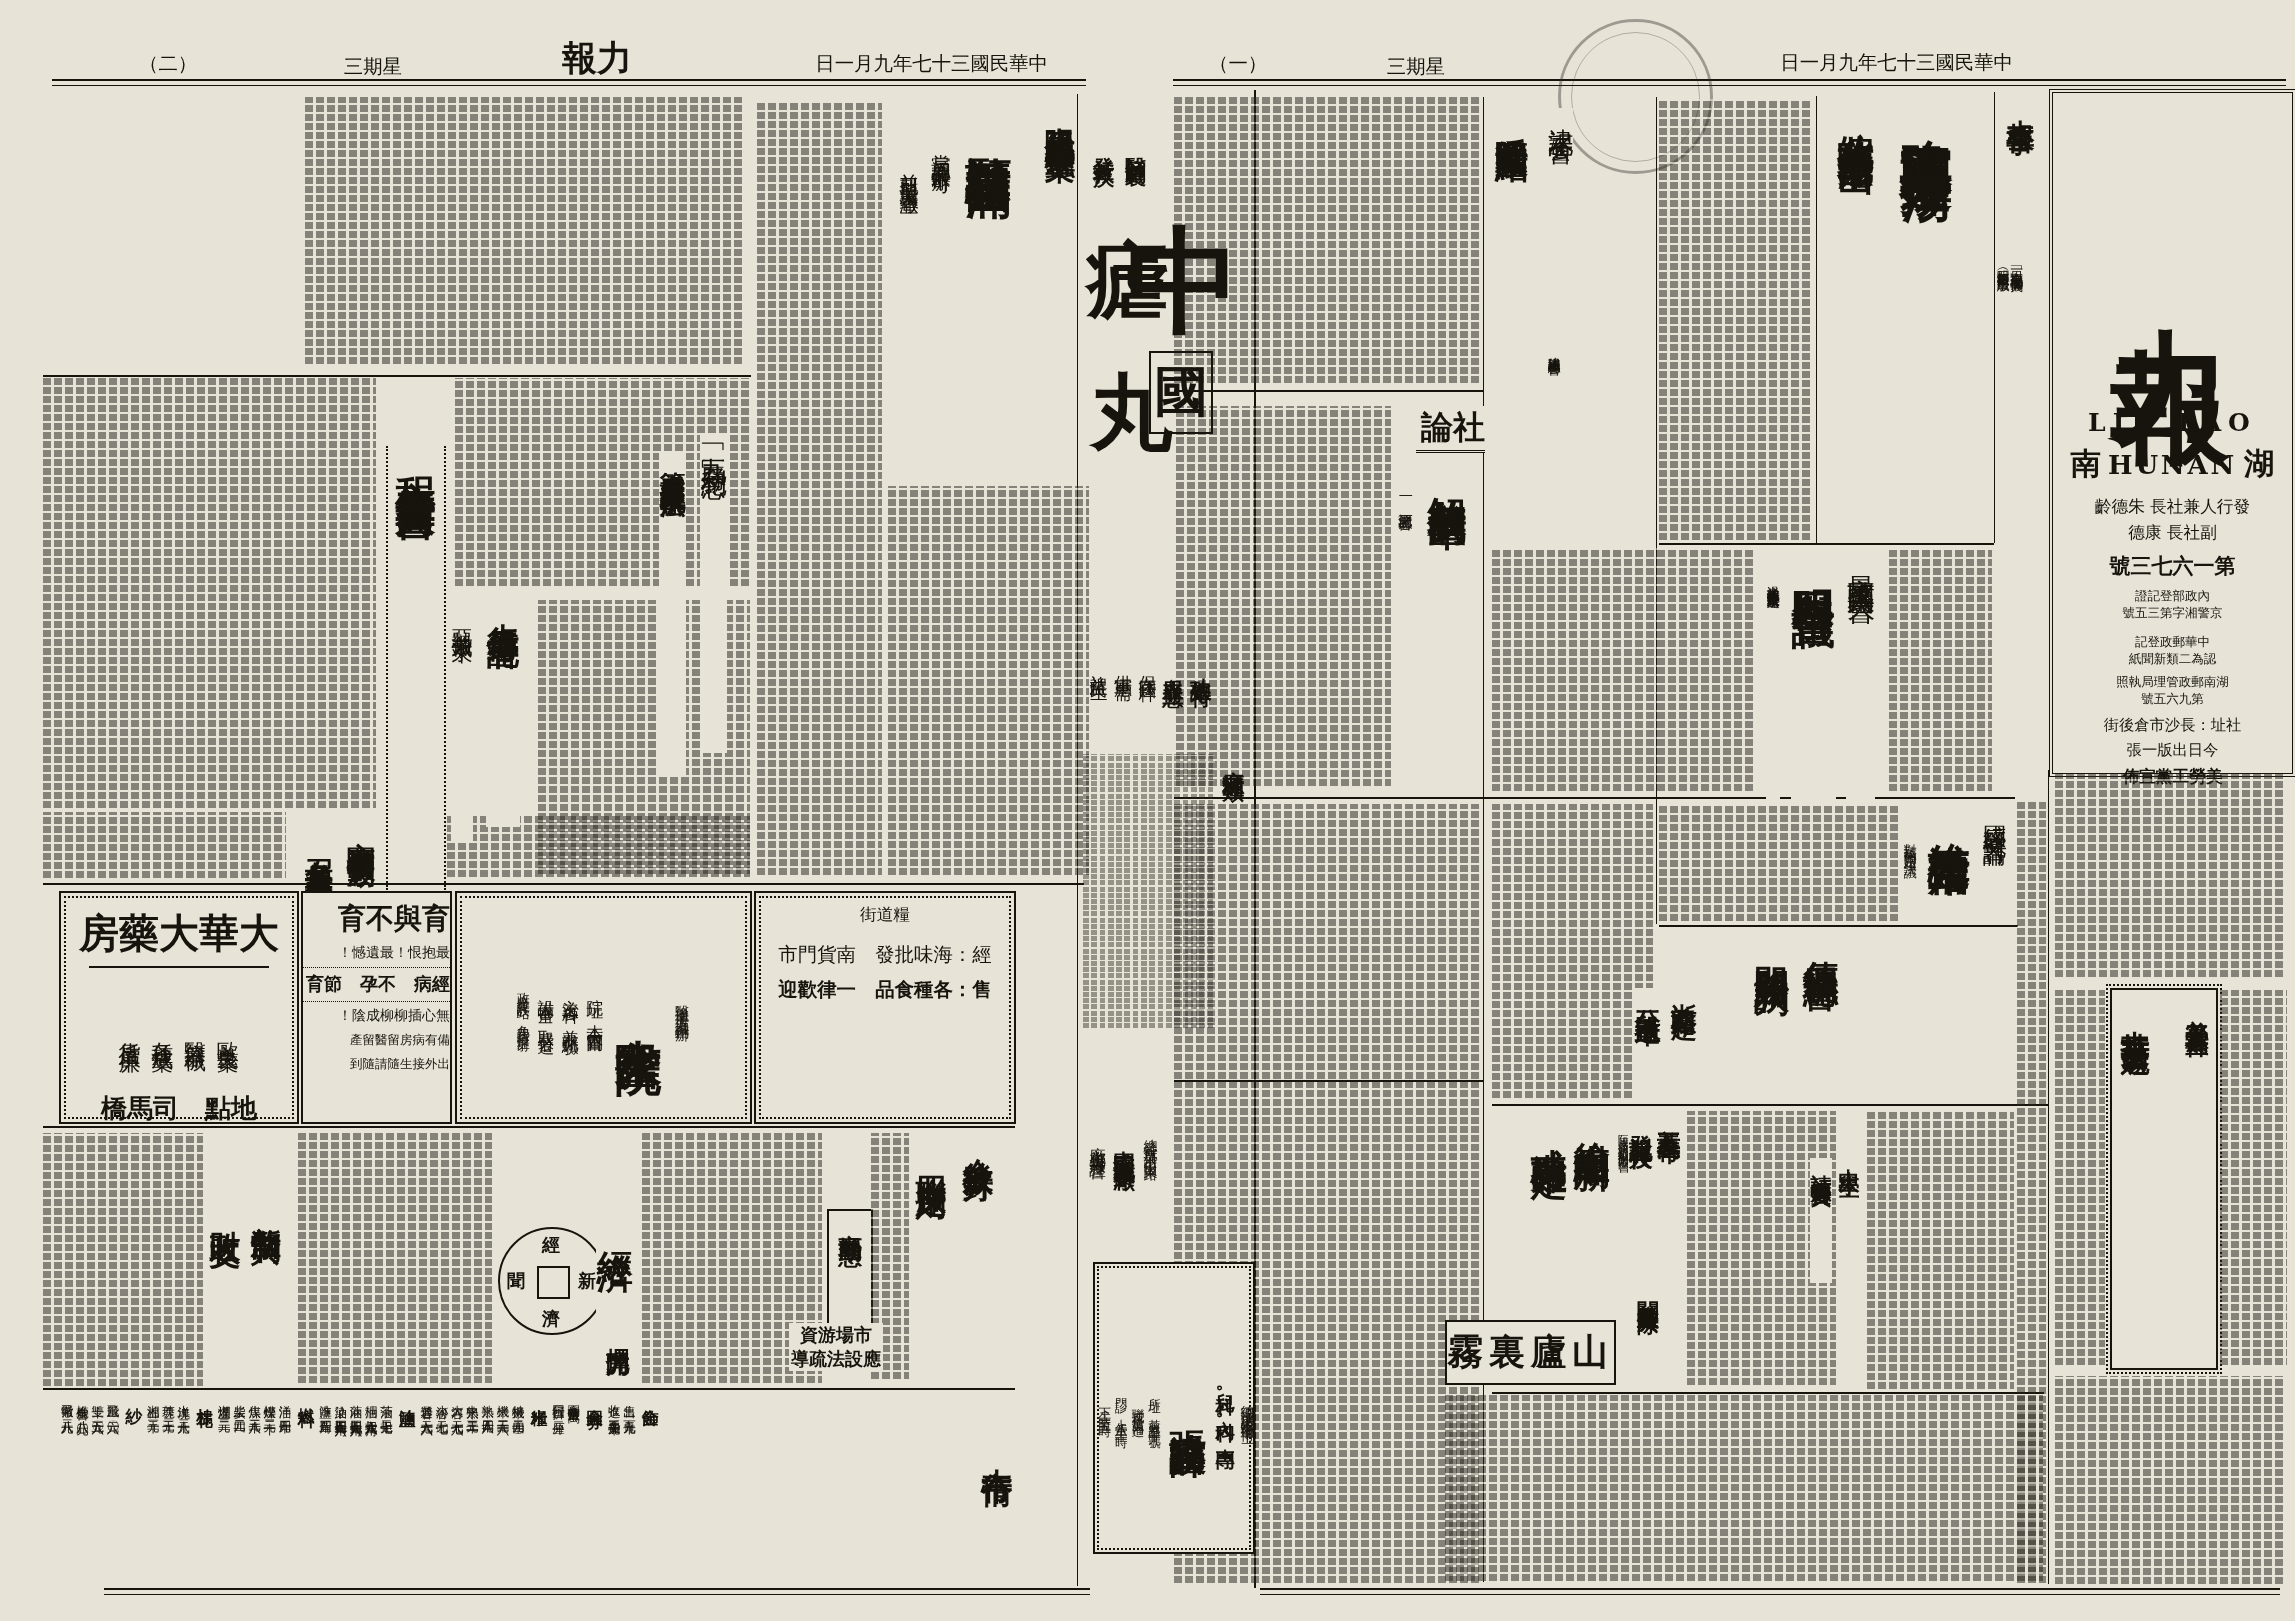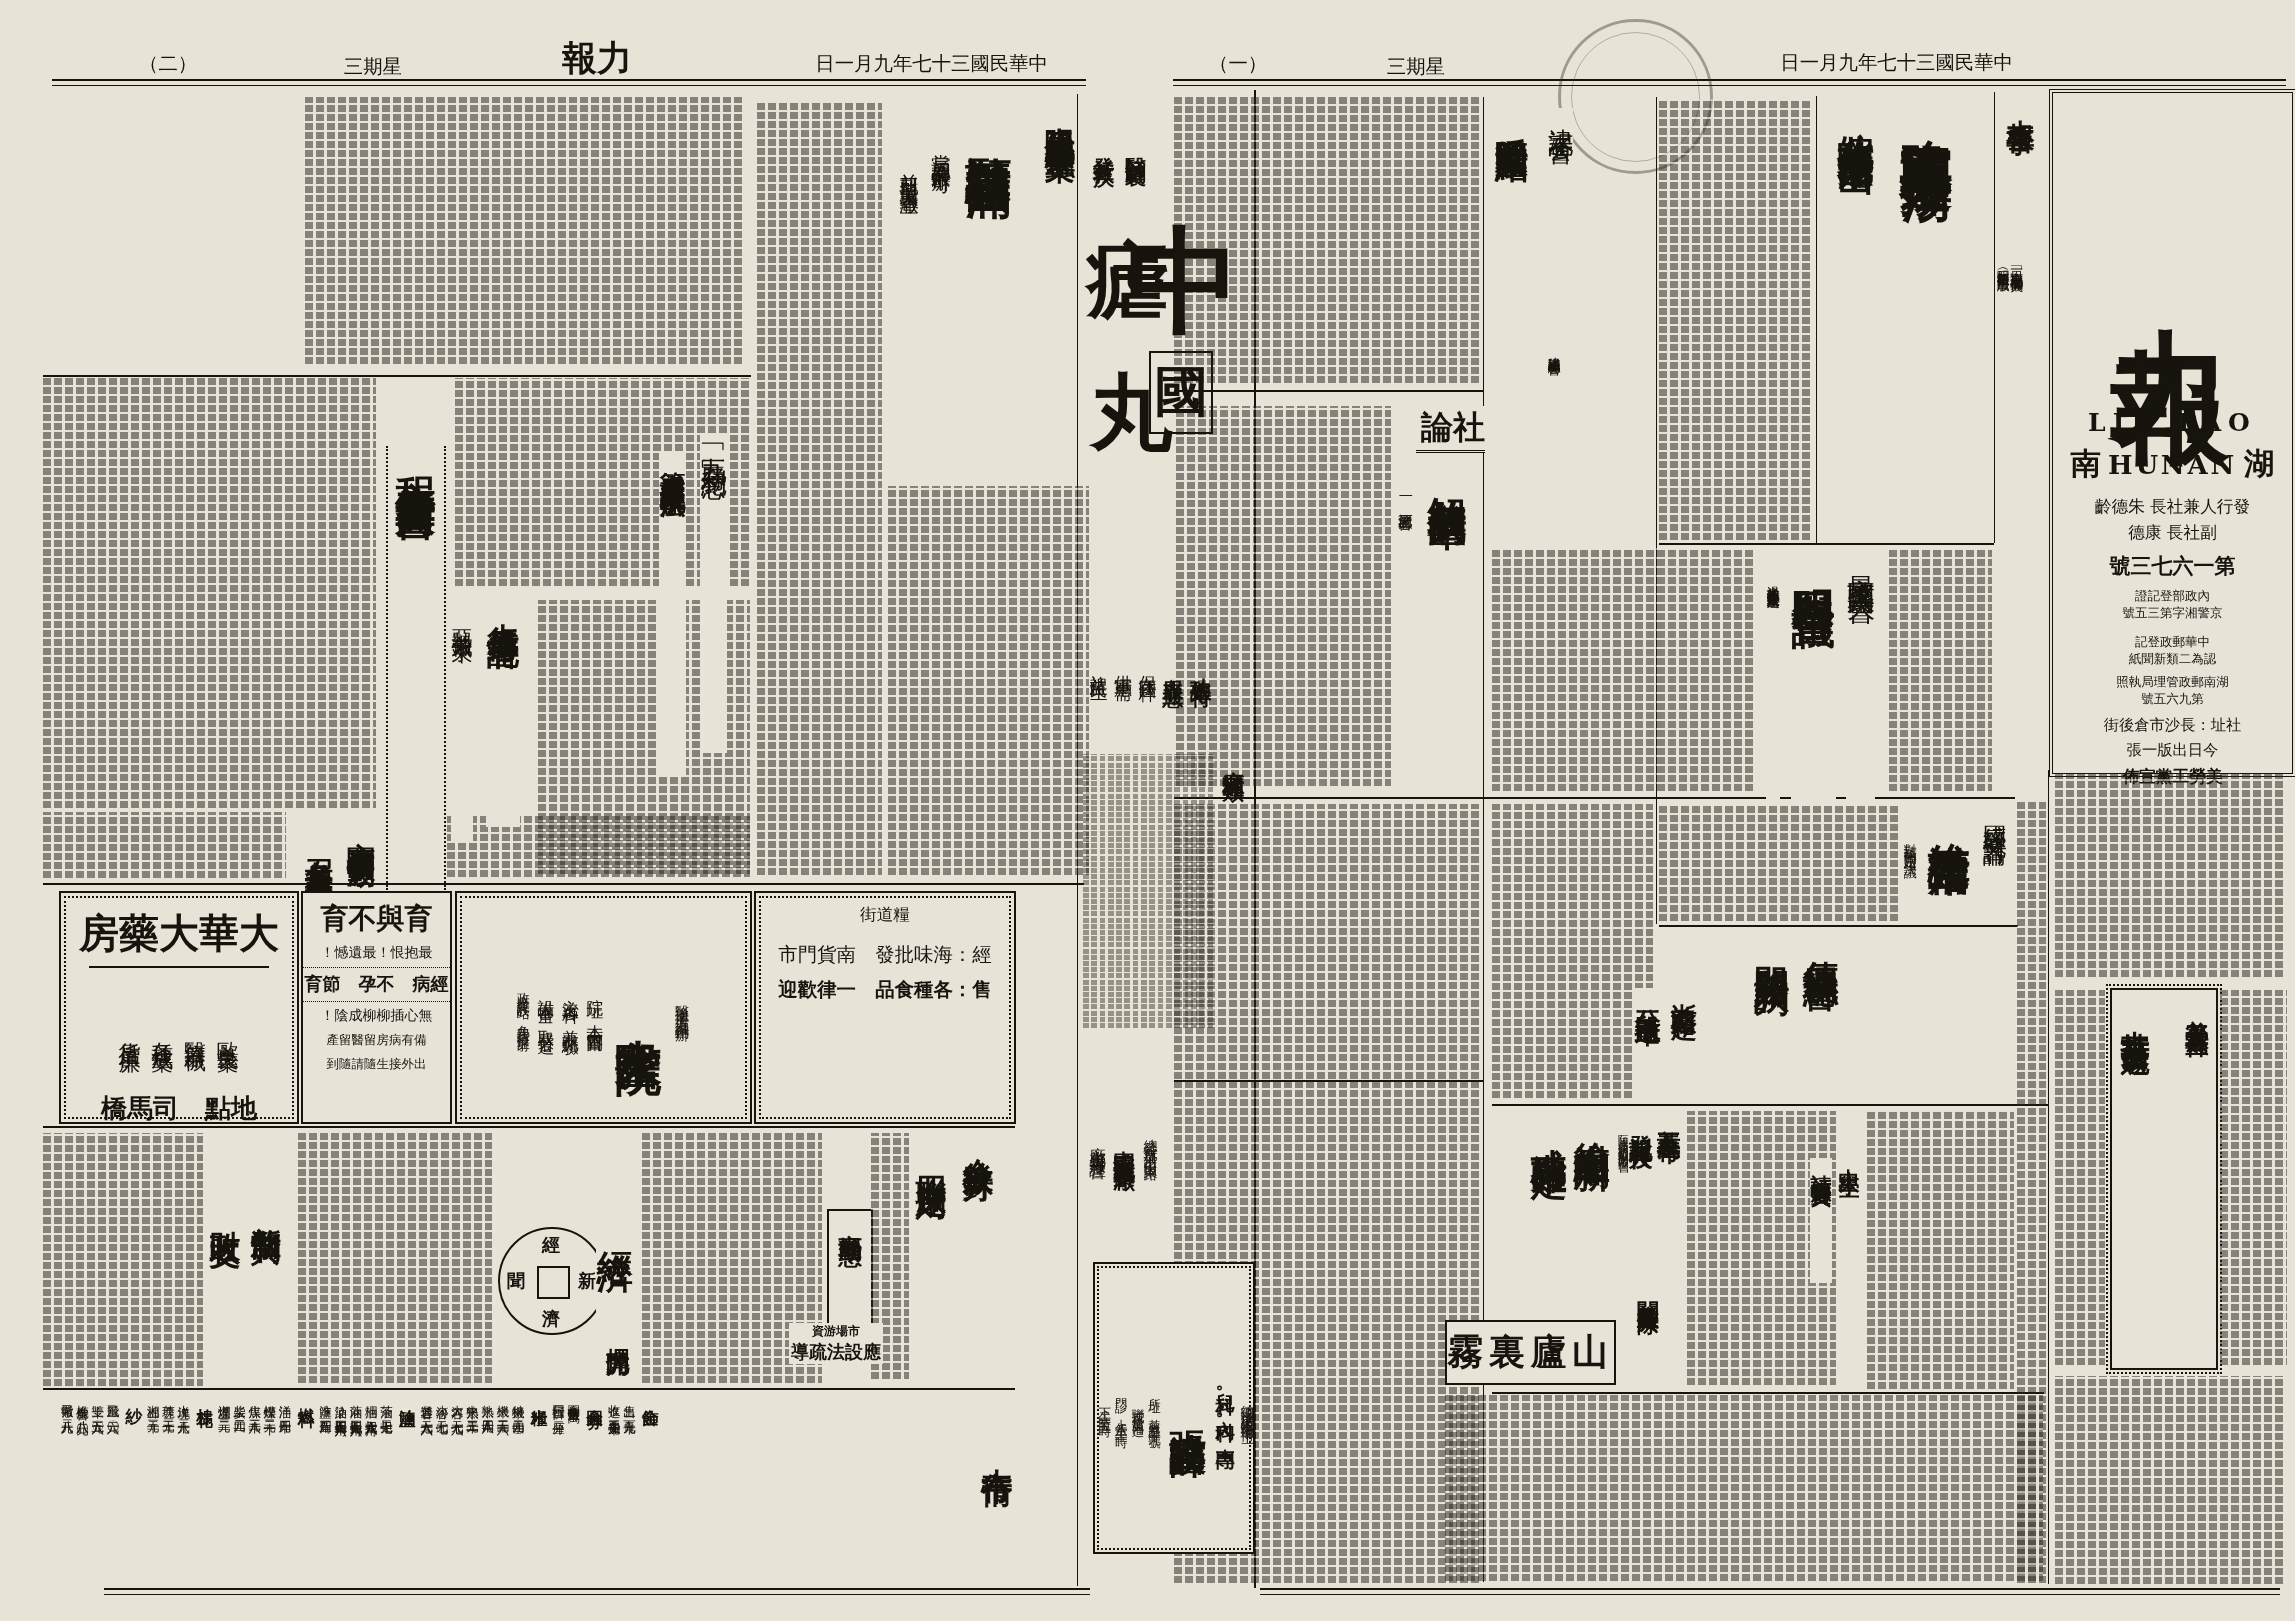--- a/index.html
+++ b/index.html
@@ -190,21 +190,21 @@
     <div class="hr" style="margin:5.6px 28px;height:2.1px"></div>
     <div class="vf" style="height:104px;margin-top:4.2px;display:inline-block">
       <p class="v" style="font-size:22px;margin:0 9.7px">歐美良藥</p>
       <p class="v" style="font-size:22px;margin:0 9.7px">醫療器械</p>
       <p class="v" style="font-size:22px;margin:0 9.7px">各種成藥</p>
       <p class="v" style="font-size:22px;margin:0 9.7px">貨足價廉</p>
     </div>
     <div class="rtl b" style="font-size:26px;margin-top:5.6px">地點　司馬橋</div>
   </div>
 
-  <div class="a box" style="left:301px;top:891px;width:147px;height:229px;text-align:center">
+  <div class="a box" style="left:301px;top:891px;width:147px;height:229px;">
     <div class="rtl b" style="font-size:28px;margin-top:7px">育與不育</div>
     <div class="rtl" style="font-size:14px;margin-top:5.6px">最抱恨！最遺憾！</div>
     <div class="rtl b" style="font-size:18px;margin-top:5.6px;border-top:1.4px dotted #17140e;border-bottom:1.4px dotted #17140e;padding:4.2px 0">經病　不孕　節育</div>
     <div class="rtl" style="font-size:14px;margin-top:5.6px">無心插柳柳成陰！</div>
     <div class="rtl" style="font-size:12.5px;margin-top:7px">備有病房留醫留產</div>
     <div class="rtl" style="font-size:12.5px;margin-top:7px">出外接生隨請隨到</div>
   </div>
 
   <div class="a box" style="left:455px;top:891px;width:293px;height:229px;outline:2.1px dotted #17140e;outline-offset:-7px">
     <div class="vf" style="height:208px;margin:9.7px auto 0;text-align:center;display:block">
@@ -239,21 +239,21 @@
   <div class="a hd v b" style="left:596px;top:1223px;height:97px;font-size:36px">經濟</div>
   <div class="a hd v b" style="left:605px;top:1329px;height:115px;font-size:23.6px">擇尤開刀</div>
   <div class="a bt" style="left:642px;top:1133px;width:180px;height:250px"></div>
   <div class="a box" style="left:827px;top:1209px;width:42px;height:115px">
     <div class="v b" style="font-size:23.6px;height:104px;margin:4.2px auto 0">商場動態</div>
   </div>
   <div class="a bt" style="left:871px;top:1133px;width:38px;height:246px"></div>
   <div class="a hd v b" style="left:963px;top:1134px;height:243px;font-size:30.5px">今後放欵方針</div>
   <div class="a hd v b" style="left:916px;top:1152px;height:243px;font-size:30.5px">四聯決定原則</div>
   <div class="a hd" style="left:789px;top:1323px;width:94px;text-align:center">
-    <div class="rtl b" style="font-size:12px">市場游資</div>
+    <div class="rtl b" style="font-size:18px">市場游資</div>
     <div class="rtl b" style="font-size:18px">應設法疏導</div>
   </div>
   <div class="a hr" style="left:43px;top:1388px;width:972px"></div>
 
   <div class="a hd v b" style="left:982px;top:1444px;height:146px;font-size:30.5px">本市行情</div>
   <div class="a mkt" style="left:59px;top:1395px;width:916px;height:189px;overflow:hidden">
     <div class="vf">
       <p class="v mcat">金飾</p>
       <p class="v mitem">售出　一百九十元</p>
       <p class="v mitem">收進　手工費加十元</p>

